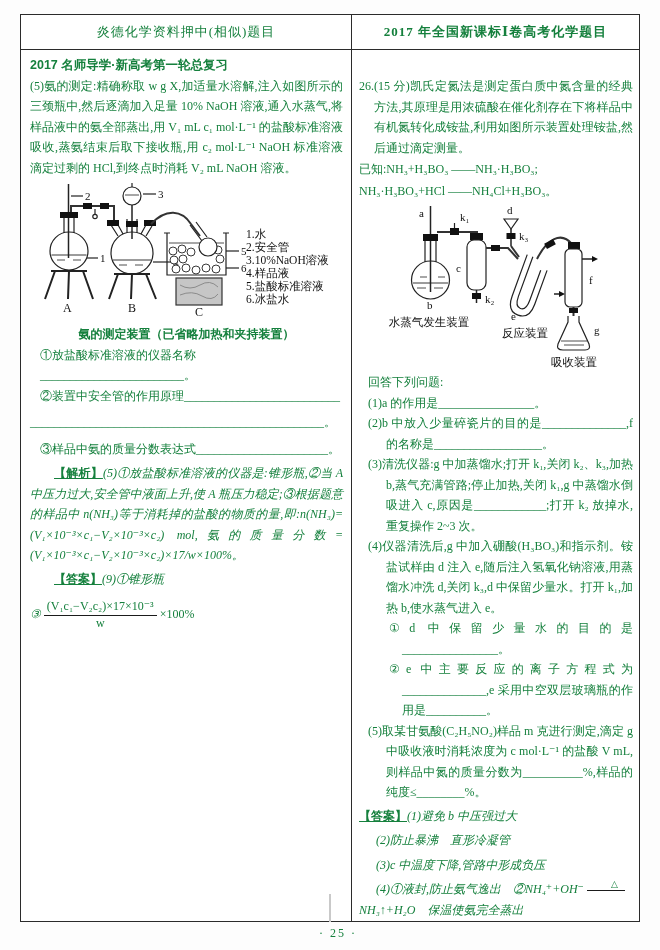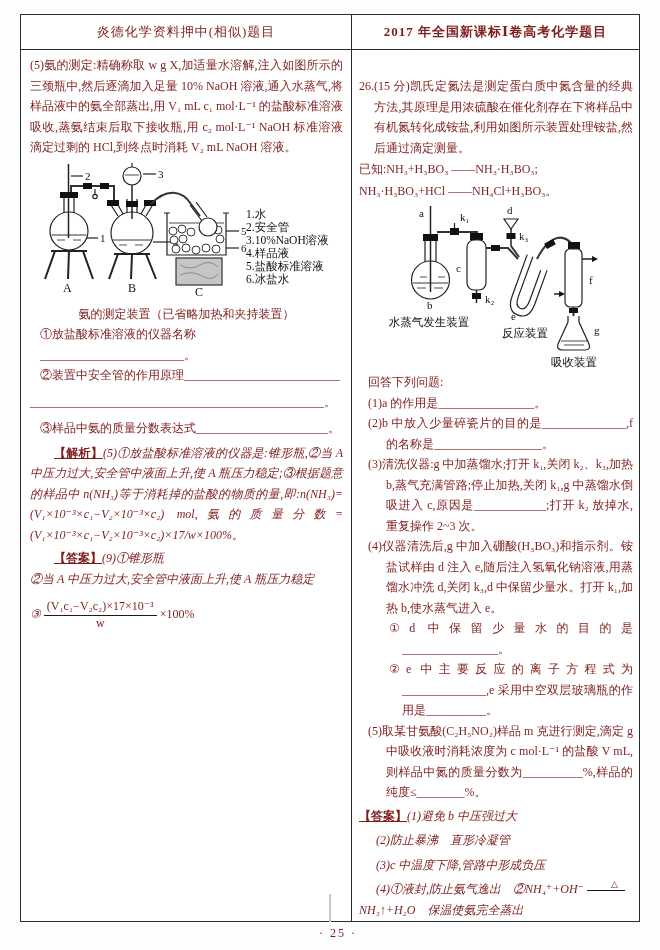--- a/index.html
+++ b/index.html
@@ -1,31 +1,31 @@
 <!DOCTYPE html>
 <html><head>
 <meta charset="utf-8">
 <style>
   html,body{margin:0;padding:0;background:#e9e9e9;}
   .sheet{position:relative;width:660px;height:950px;background:#fdfdfd;overflow:hidden;
-         font-family:"Liberation Serif","DejaVu Serif",serif;color:#7f1d1d;}
+         font-family:"Liberation Serif","DejaVu Serif",serif;color:#15803d;}
   .frame{position:absolute;left:20px;top:14px;width:620px;height:908px;
          border:1.3px solid #2b2b2b;box-sizing:border-box;display:flex;flex-direction:column;background:#fff;}
   .hdr{display:flex;height:34px;border-bottom:1.3px solid #2b2b2b;flex:0 0 auto;}
   .hdr .cell{display:flex;align-items:center;justify-content:center;font-size:13px;letter-spacing:1px;}
   .hdr .cl{width:331px;border-right:1.3px solid #2b2b2b;box-sizing:border-box;}
   .hdr .cr{flex:1;font-weight:bold;}
   .bodyrow{flex:1;display:flex;min-height:0;}
   .colL{width:331px;border-right:1.3px solid #2b2b2b;box-sizing:border-box;
         padding:5px 8px 0 9px;font-size:12px;line-height:20.5px;overflow:hidden;}
   .colR{flex:1;box-sizing:border-box;padding:5px 6px 0 7px;font-size:12px;line-height:20.5px;overflow:hidden;}
   p{margin:0;}
   .just{text-align:justify;}
   .series{font-family:"Liberation Sans","DejaVu Sans",sans-serif;font-weight:bold;font-size:12.5px;}
-  .caption{text-align:center;margin-top:1px;}
+  .caption{text-align:center;margin-top:1px;font-weight:bold;}
   .kai{font-style:italic;}
   .lbl{font-weight:bold;font-style:normal;text-decoration:underline;}
   .indent2{text-indent:24px;}
   .hangNum{padding-left:15px;text-indent:-15px;margin-top:21px;}
   .eq{margin-top:1px;}
   .qblock{margin-left:9px;}
   .hang18{padding-left:18px;text-indent:-18px;}
   .sub{margin-left:21px;padding-left:13px;text-indent:-13px;}
   .lq{margin-left:10px;}
   .gap6{margin-top:6px;}
@@ -53,20 +53,21 @@
   <div class="frame">
 
     <div class="hdr">
       <div class="cell cl">炎德化学资料押中(相似)题目</div>
       <div class="cell cr">2017 年全国新课标Ⅰ卷高考化学题目</div>
     </div>
 
     <div class="bodyrow">
 
       <div class="colL">
+        <p class="series">2017 名师导学·新高考第一轮总复习</p>
         <p class="just">(5)氨的测定:精确称取 w g X,加适量水溶解,注入如图所示的三颈瓶中,然后逐滴加入足量 10% NaOH 溶液,通入水蒸气,将样品液中的氨全部蒸出,用 V₁ mL c₁ mol·L⁻¹ 的盐酸标准溶液吸收,蒸氨结束后取下接收瓶,用 c₂ mol·L⁻¹ NaOH 标准溶液滴定过剩的 HCl,到终点时消耗 V₂ mL NaOH 溶液。</p>
 
         <svg class="dia" width="314" height="142" viewBox="0 0 314 142" stroke="#222" stroke-width="1.2" fill="none">
 
           <g>
             <line x1="38.5" y1="3" x2="38.5" y2="77" stroke-width="1.5"></line>
             <line x1="41" y1="15" x2="53" y2="15"></line>
             <text x="55" y="19" stroke="none" fill="#111">2</text>
             <path d="M34,37 V52 M44,37 V52"></path>
             <rect x="30" y="31" width="18" height="6" fill="#111" stroke="none"></rect>
@@ -154,21 +155,20 @@
         <div>
           <p class="lq">①放盐酸标准溶液的仪器名称________________________。</p>
           <p class="lq">②装置中安全管的作用原理__________________________</p>
           <p class="gap6">_________________________________________________。</p>
           <p class="lq gap6">③样品中氨的质量分数表达式______________________。</p>
         </div>
 
         <p class="just indent2 kai mt4"><span class="lbl">【解析】</span><span>(5)①放盐酸标准溶液的仪器是:锥形瓶,②当 A 中压力过大,安全管中液面上升,使 A 瓶压力稳定;③根据题意的样品中 n(NH₃)等于消耗掉的盐酸的物质的量,即:n(NH₃)=(V₁×10⁻³×c₁−V₂×10⁻³×c₂) mol,氨的质量分数=(V₁×10⁻³×c₁−V₂×10⁻³×c₂)×17/w×100%。</span></p>
 
         <p class="indent2 kai mt3"><span class="lbl">【答案】</span><span>(9)①锥形瓶</span></p>
-        <p class="kai">②当 A 中压力过大,安全管中液面上升,使 A 瓶压力稳定</p>
 
         <p class="mt3">
           <span class="kai">③</span><span class="frac"><span class="num">(V₁c₁−V₂c₂)×17×10⁻³</span><span class="den">w</span></span><span>×100%</span>
         </p>
       </div>
 
       <div class="colR">
         <p class="just hangNum"><span>26.</span><span>(15 分)凯氏定氮法是测定蛋白质中氮含量的经典方法,其原理是用浓硫酸在催化剂存在下将样品中有机氮转化成铵盐,利用如图所示装置处理铵盐,然后通过滴定测量。</span></p>
         <p class="eq">已知:NH₃+H₃BO₃ ——NH₃·H₃BO₃;</p>
         <p class="eq">NH₃·H₃BO₃+HCl ——NH₄Cl+H₃BO₃。</p>

